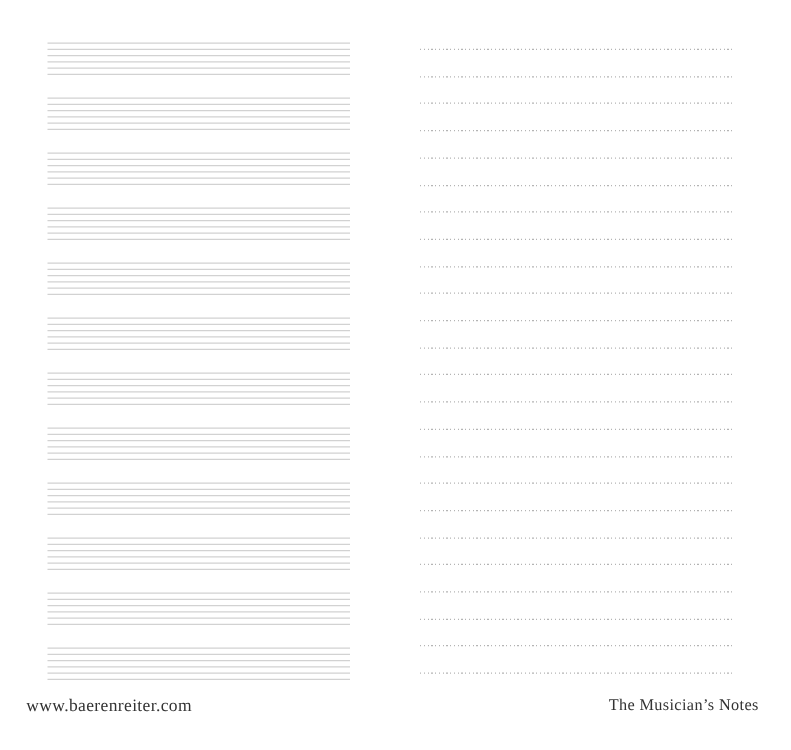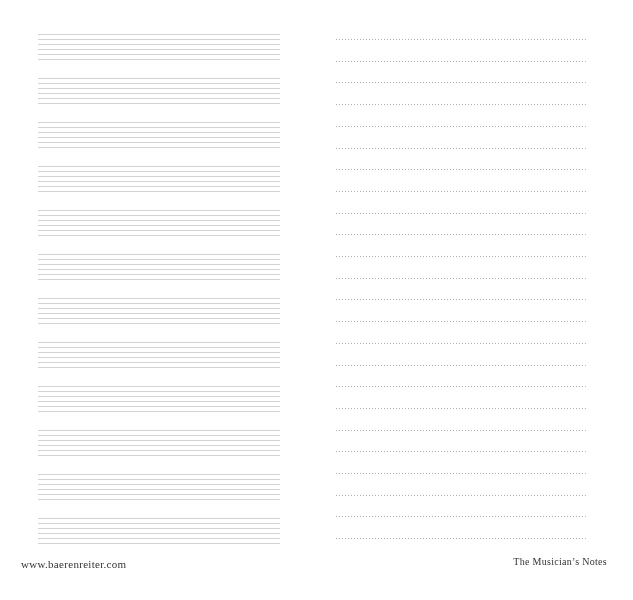--- a/index.html
+++ b/index.html
@@ -38,29 +38,29 @@
   .dotted-line {
     position: absolute;
     left: 336px;
     width: 250px;
     height: 1px;
   }
   .footer-left {
     position: absolute;
     left: 21px;
     top: 558px;
-    font-size: 11px;
+    font-size: 14px;
     letter-spacing: 0.3px;
     white-space: nowrap;
   }
   .footer-right {
     position: absolute;
     right: 26px;
     top: 556px;
-    font-size: 10px;
+    font-size: 13px;
     letter-spacing: 0.3px;
     white-space: nowrap;
     margin-left: 20px;
   }
 </style>
 </head>
 <body>
 
 <div class="spread">
 

